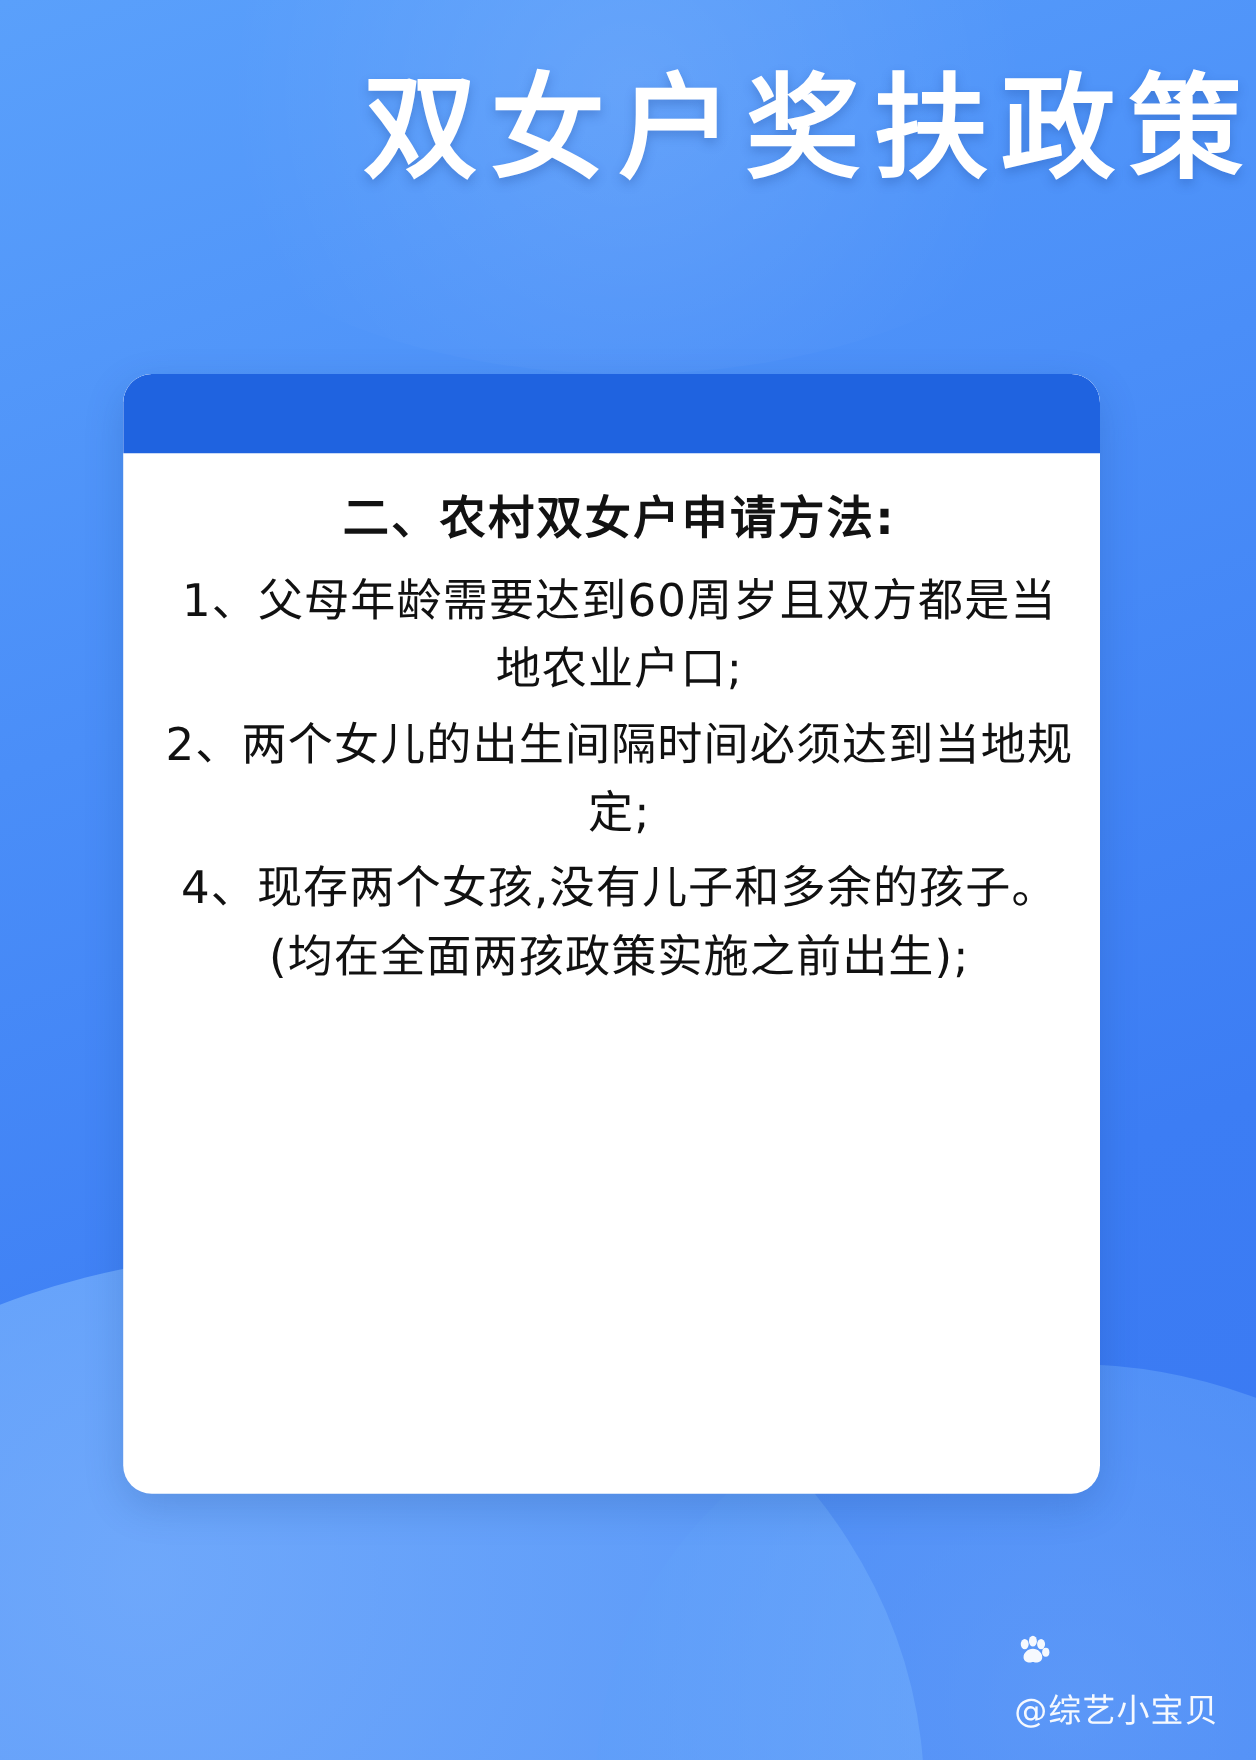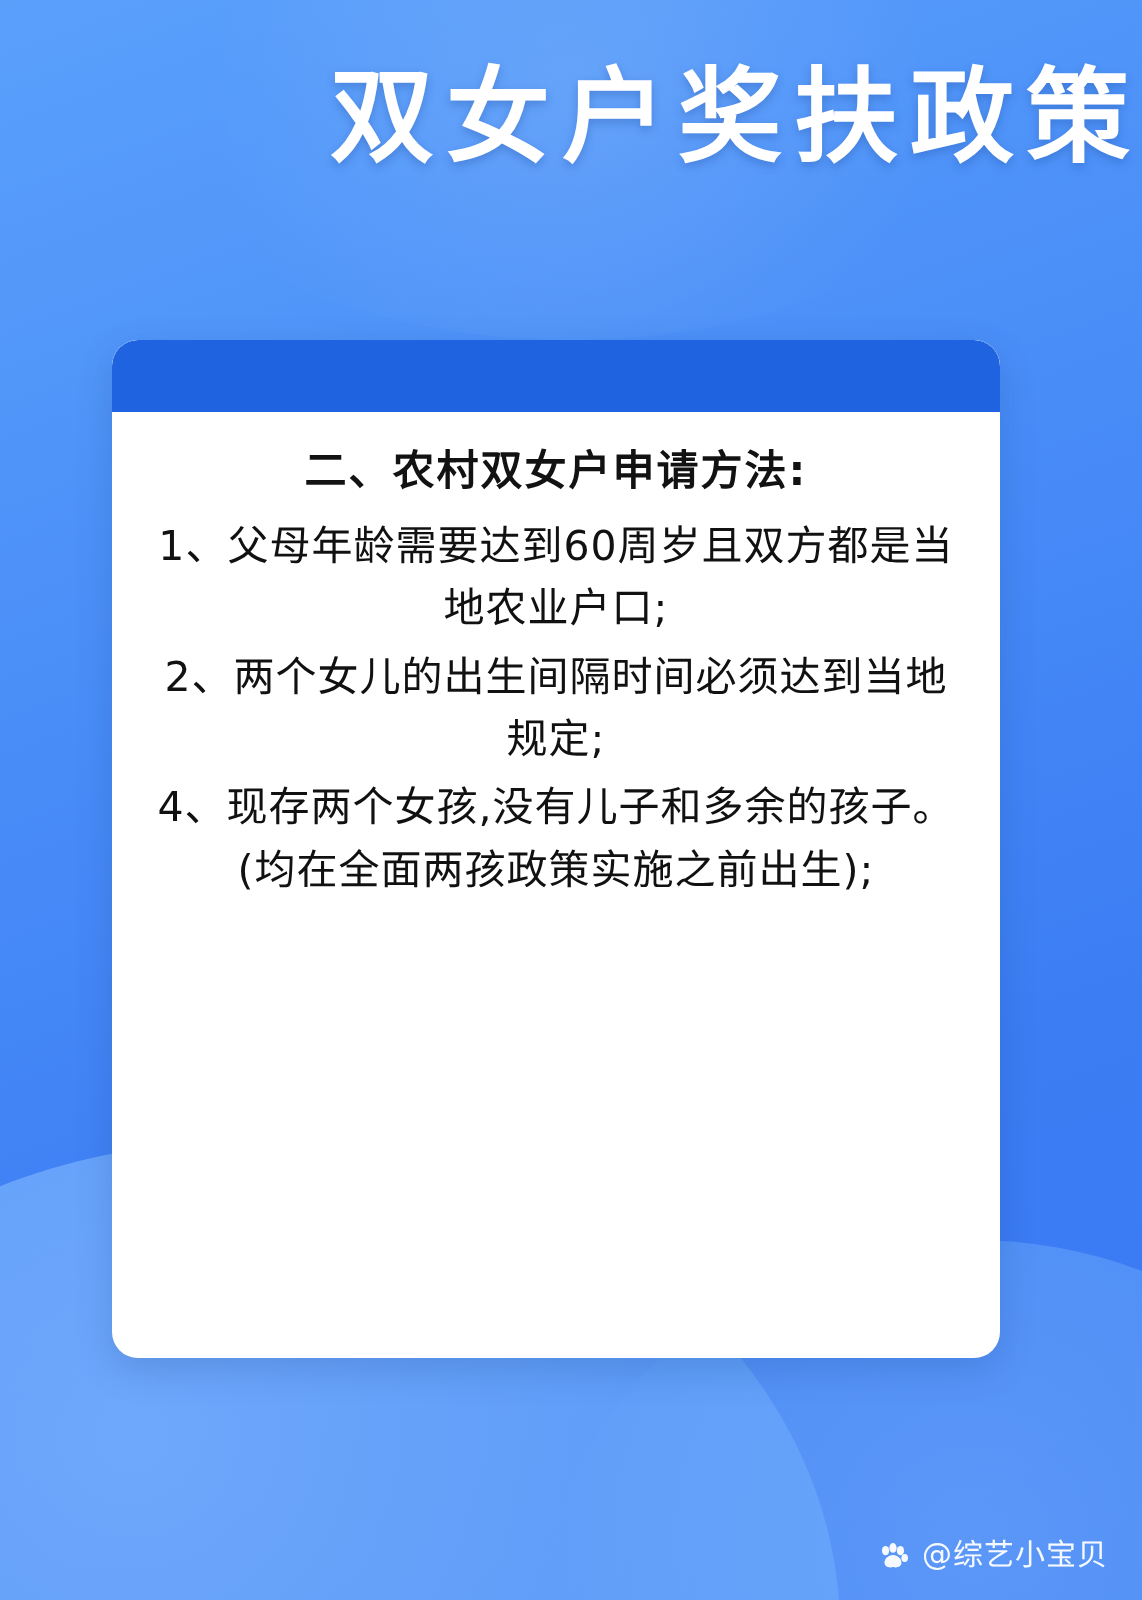--- a/index.html
+++ b/index.html
@@ -79,21 +79,21 @@
     overflow: hidden;
   }
   .card-topbar {
     height: 72px;
     background: #1f63e0;
     width: 100%;
     border-top-left-radius: 26px;
     border-top-right-radius: 26px;
   }
   .card-body {
-    padding: 18px 34px 30px 34px;
+    padding: 18px 20px 30px 34px;
     box-sizing: border-box;
   }
   .section-heading {
     text-align: center;
     font-size: 42px;
     font-weight: bold;
     color: #121212;
     letter-spacing: 2px;
     margin: 6px 0 18px 0;
     font-family: "DejaVu Sans", "Liberation Sans", sans-serif;
@@ -106,26 +106,27 @@
     margin: 0 0 6px 0;
     text-align: center;
     font-family: "DejaVu Sans", "Liberation Sans", sans-serif;
   }
 
   .watermark {
     position: absolute;
     right: 34px;
     bottom: 26px;
     display: flex;
-    align-items: flex-end;
+    align-items: flex-start;
     gap: 12px;
     color: #ffffff;
     font-size: 30px;
     opacity: 0.95;
     font-family: "DejaVu Sans", "Liberation Sans", sans-serif;
+    flex-direction: column;
   }
   .paw {
     width: 34px;
     height: 34px;
     position: relative;
     display: inline-block;
   }
   .paw svg { display: block; }
   .wm-text { letter-spacing: 1px; }
 </style>

